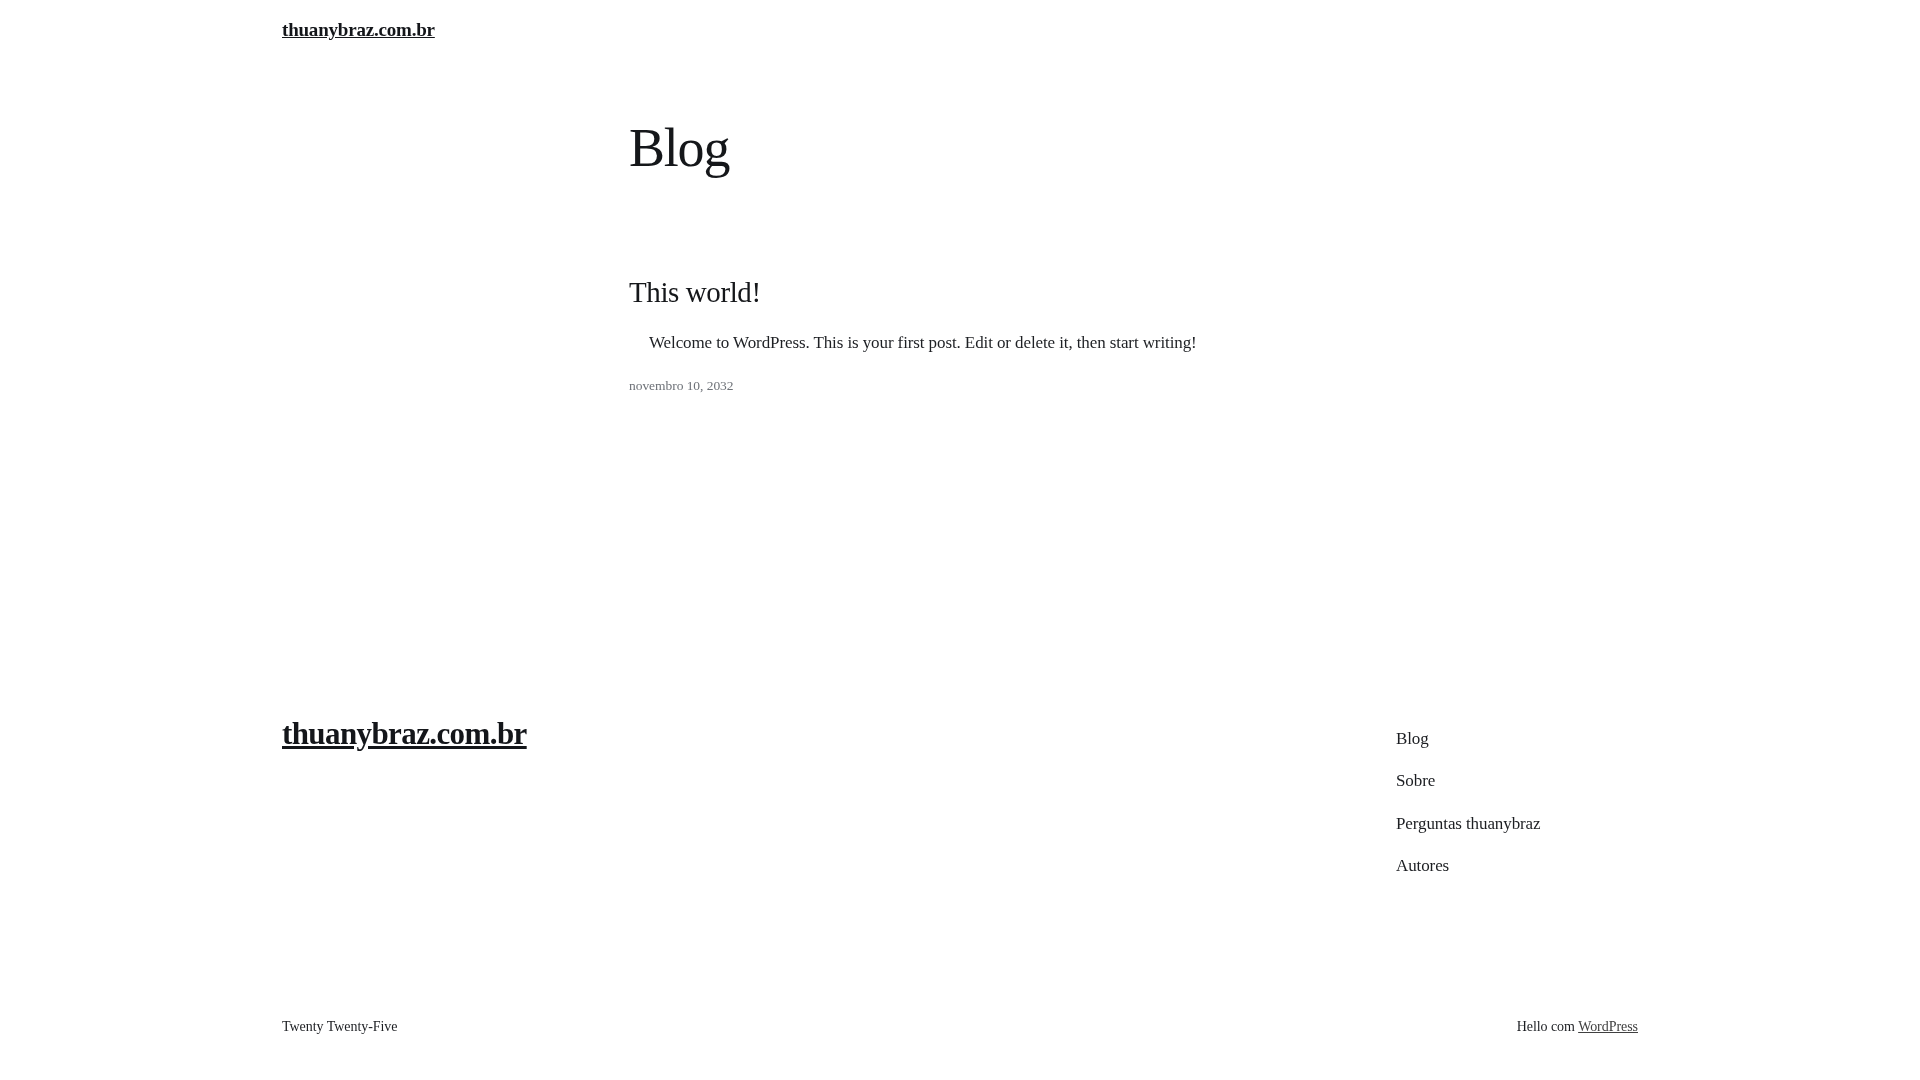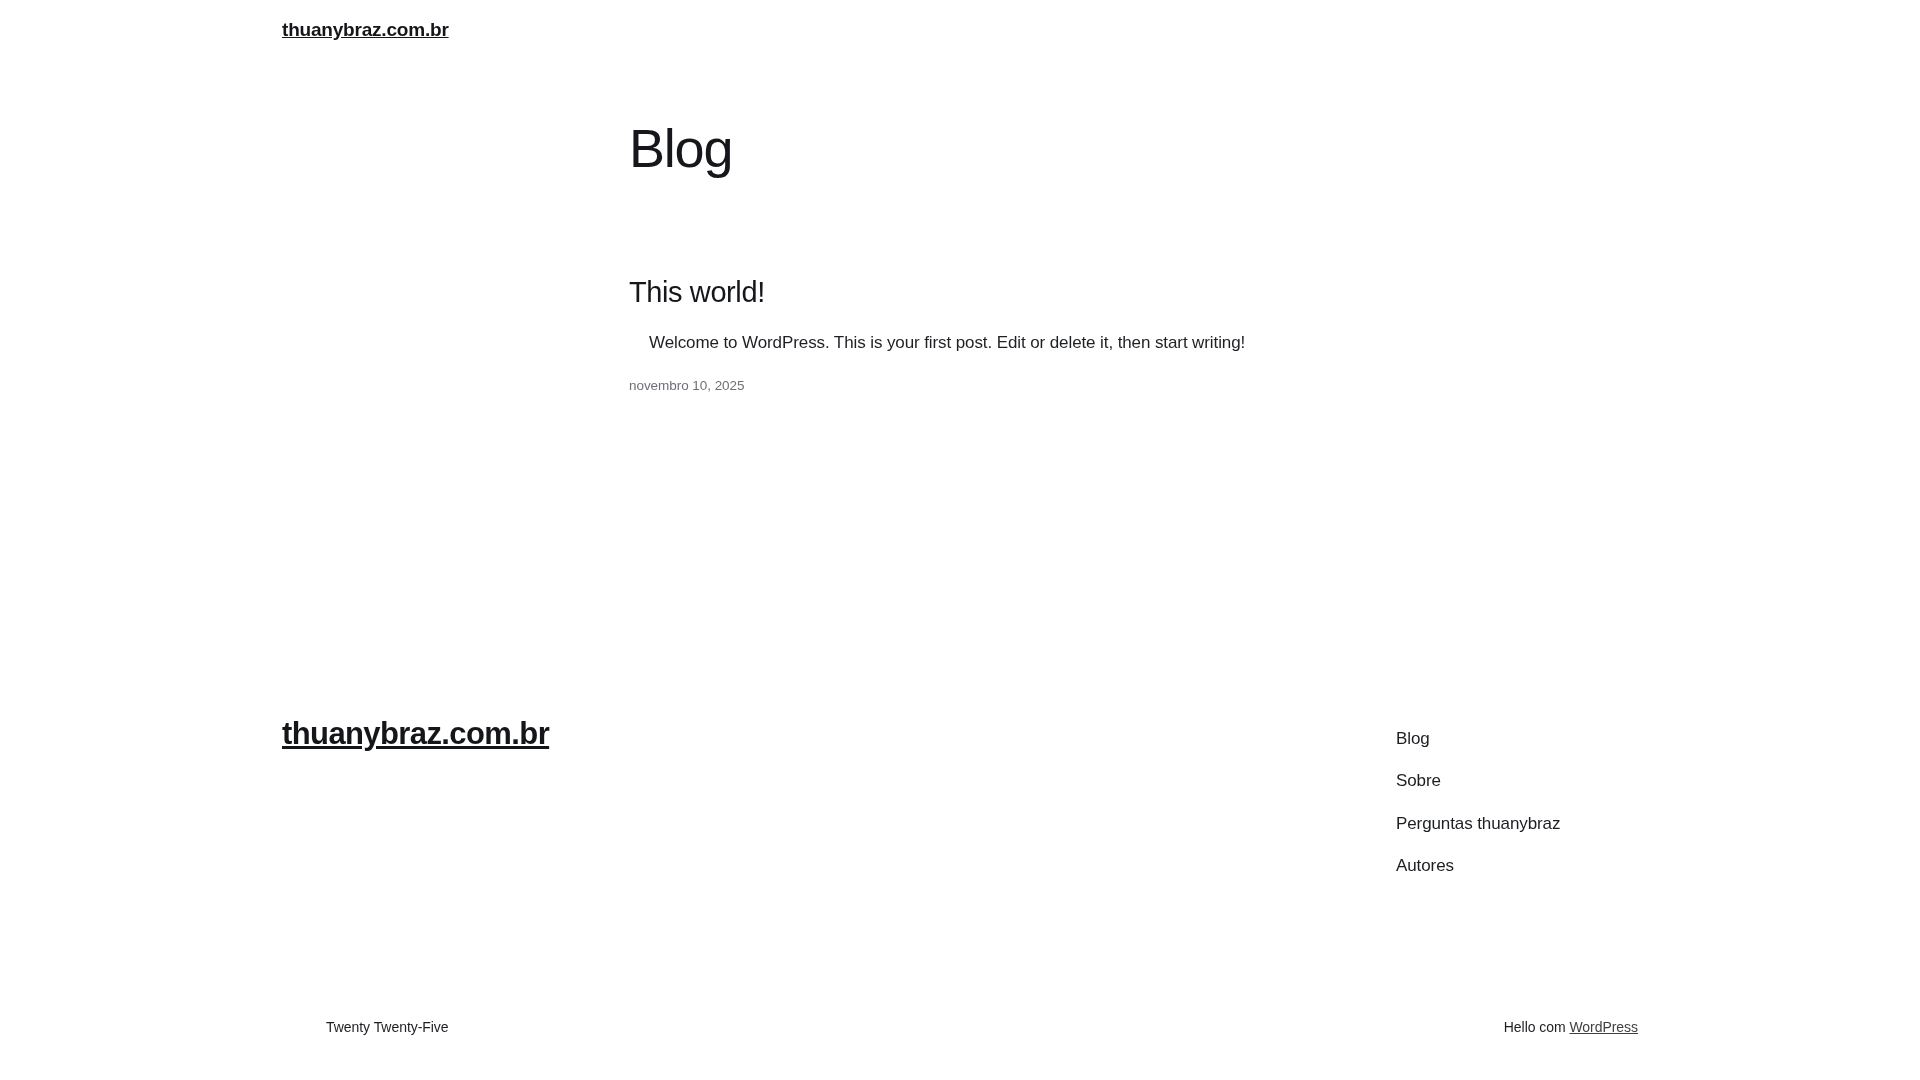--- a/index.html
+++ b/index.html
@@ -12,20 +12,21 @@
     font-family: "Liberation Sans", sans-serif;
     color: #1c1c1c;
     -webkit-font-smoothing: antialiased;
   }
 
   .page {
     position: relative;
     width: 1920px;
     height: 1080px;
     overflow: hidden;
+    font-family: Liberation Serif, serif;
   }
 
   
   .site-header {
     position: absolute;
     top: 18px;
     left: 282px;
   }
   .site-title {
     font-size: 19px;
@@ -120,21 +121,20 @@
     position: absolute;
     left: 282px;
     right: 282px;
     top: 1019px;
     display: flex;
     justify-content: space-between;
     align-items: flex-end;
     font-size: 14px;
     color: #1c1e22;
     letter-spacing: -0.05px;
-    margin-left: 44px;
   }
   .credit a {
     color: #404040;
     text-decoration: underline;
   }
   .credit-prefix { color: #1c1e22; }
 </style>
 </head>
 <body>
 
@@ -145,21 +145,21 @@
   </header>
 
   <main class="main">
     <h1 class="archive-title">Blog</h1>
 
     <article class="post">
       <h2 class="post-title">
         <a href="#" style="color:inherit;text-decoration:none">This world!</a>
       </h2>
       <p class="post-excerpt">Welcome to WordPress. This is your first post. Edit or delete it, then start writing!</p>
-      <div class="post-date">novembro 10, 2025</div>
+      <div class="post-date">novembro 10, 2032</div>
     </article>
   </main>
 
   <footer class="site-footer">
     <div class="footer-top">
       <a class="footer-brand" href="#">thuanybraz.com.br</a>
 
       <div class="footer-nav-wrap">
         <nav class="footer-col">
           <a class="footer-link" href="#">Blog</a>

